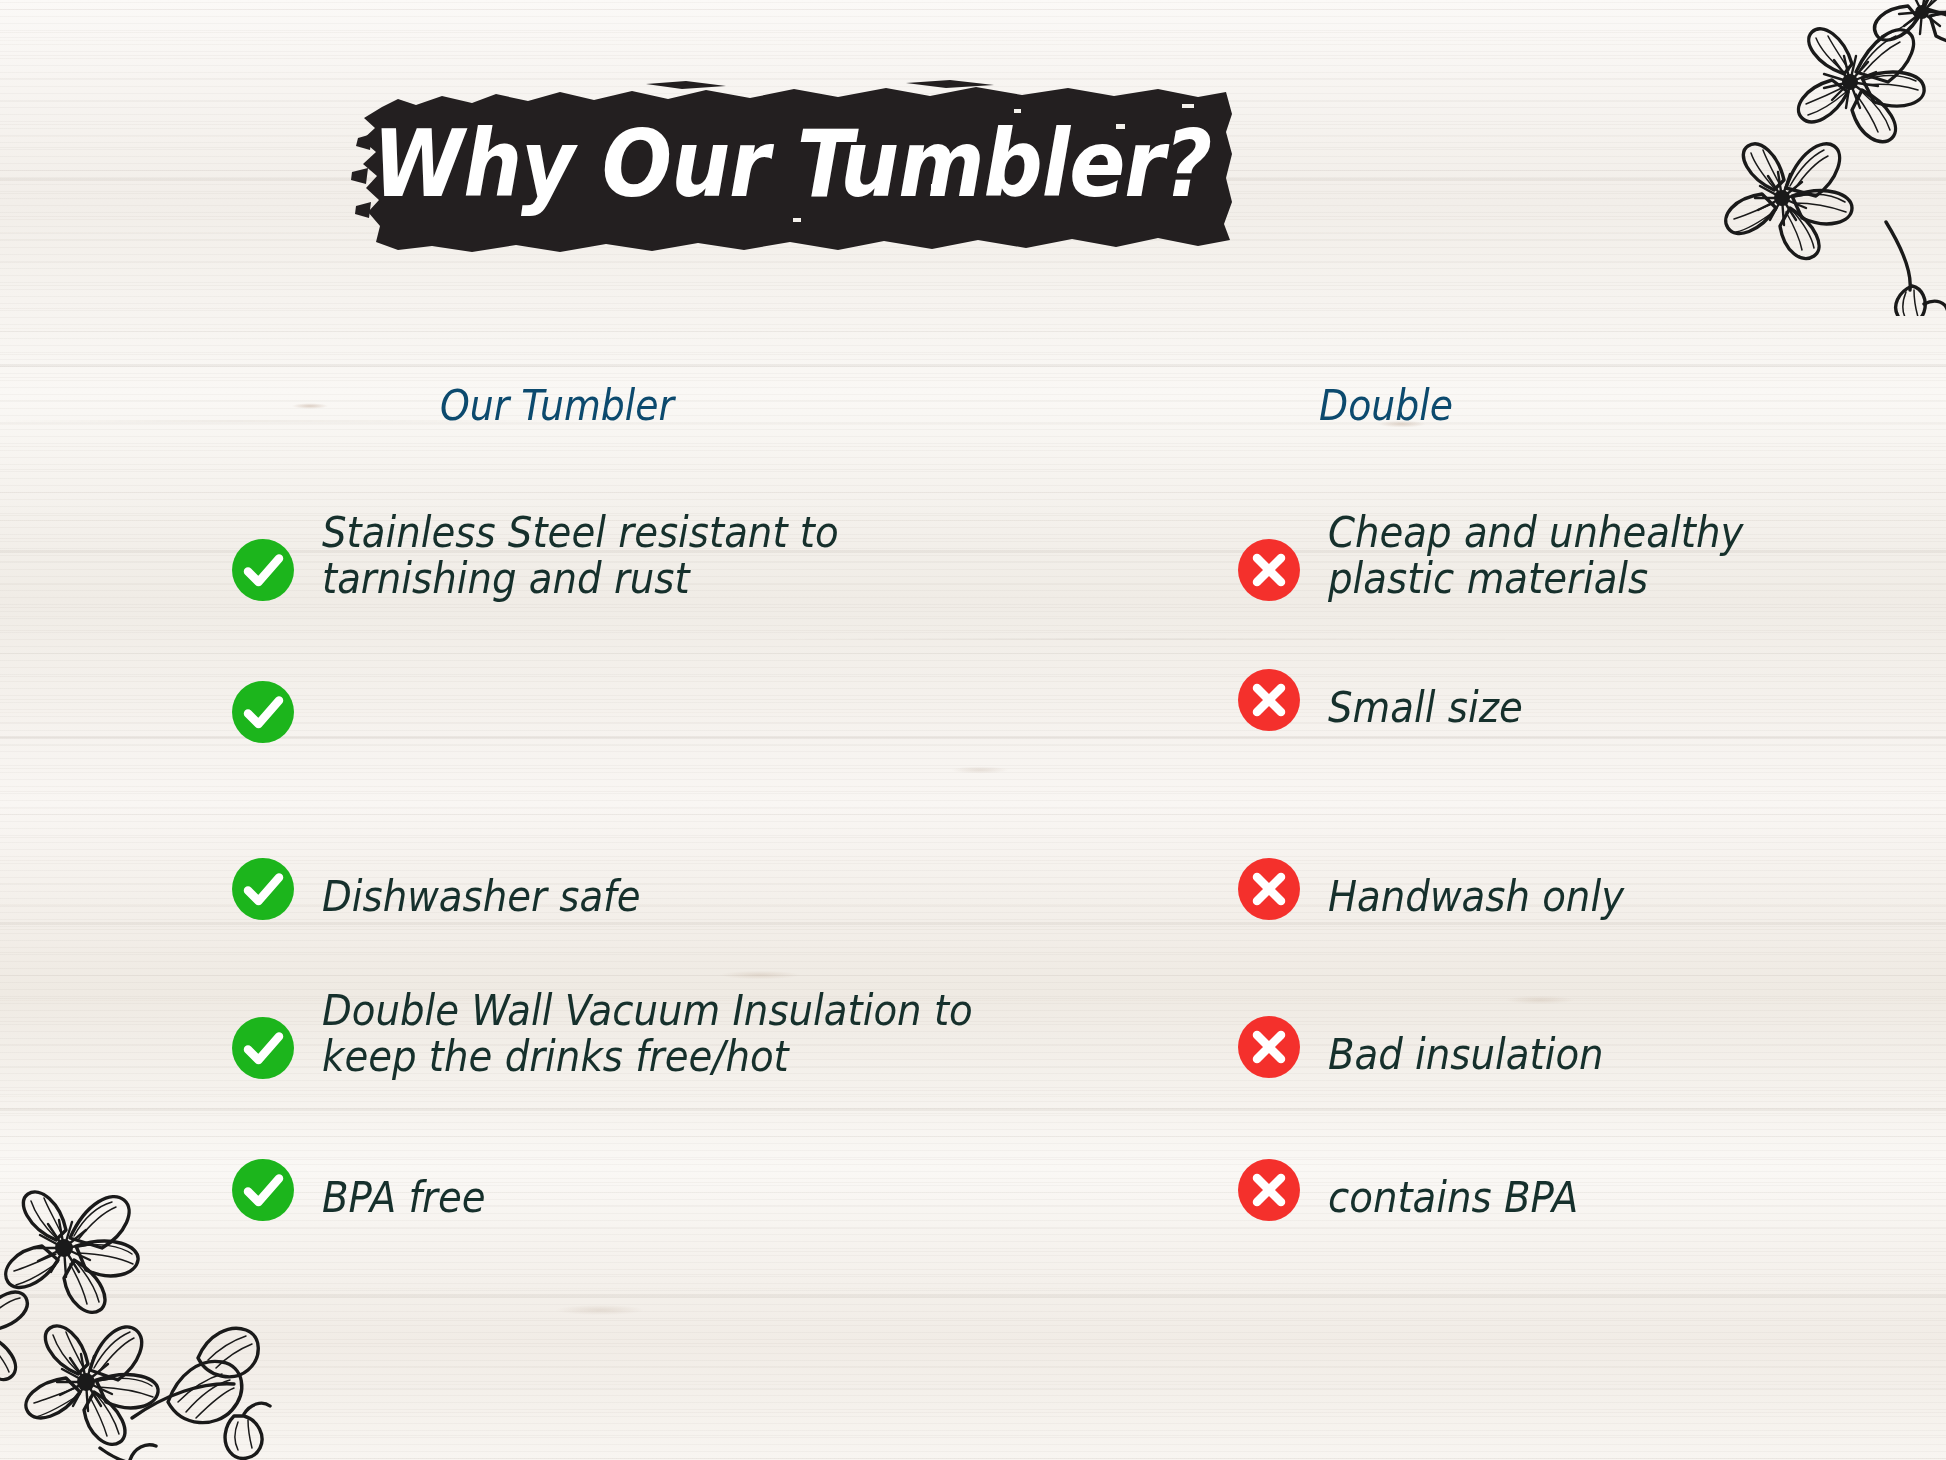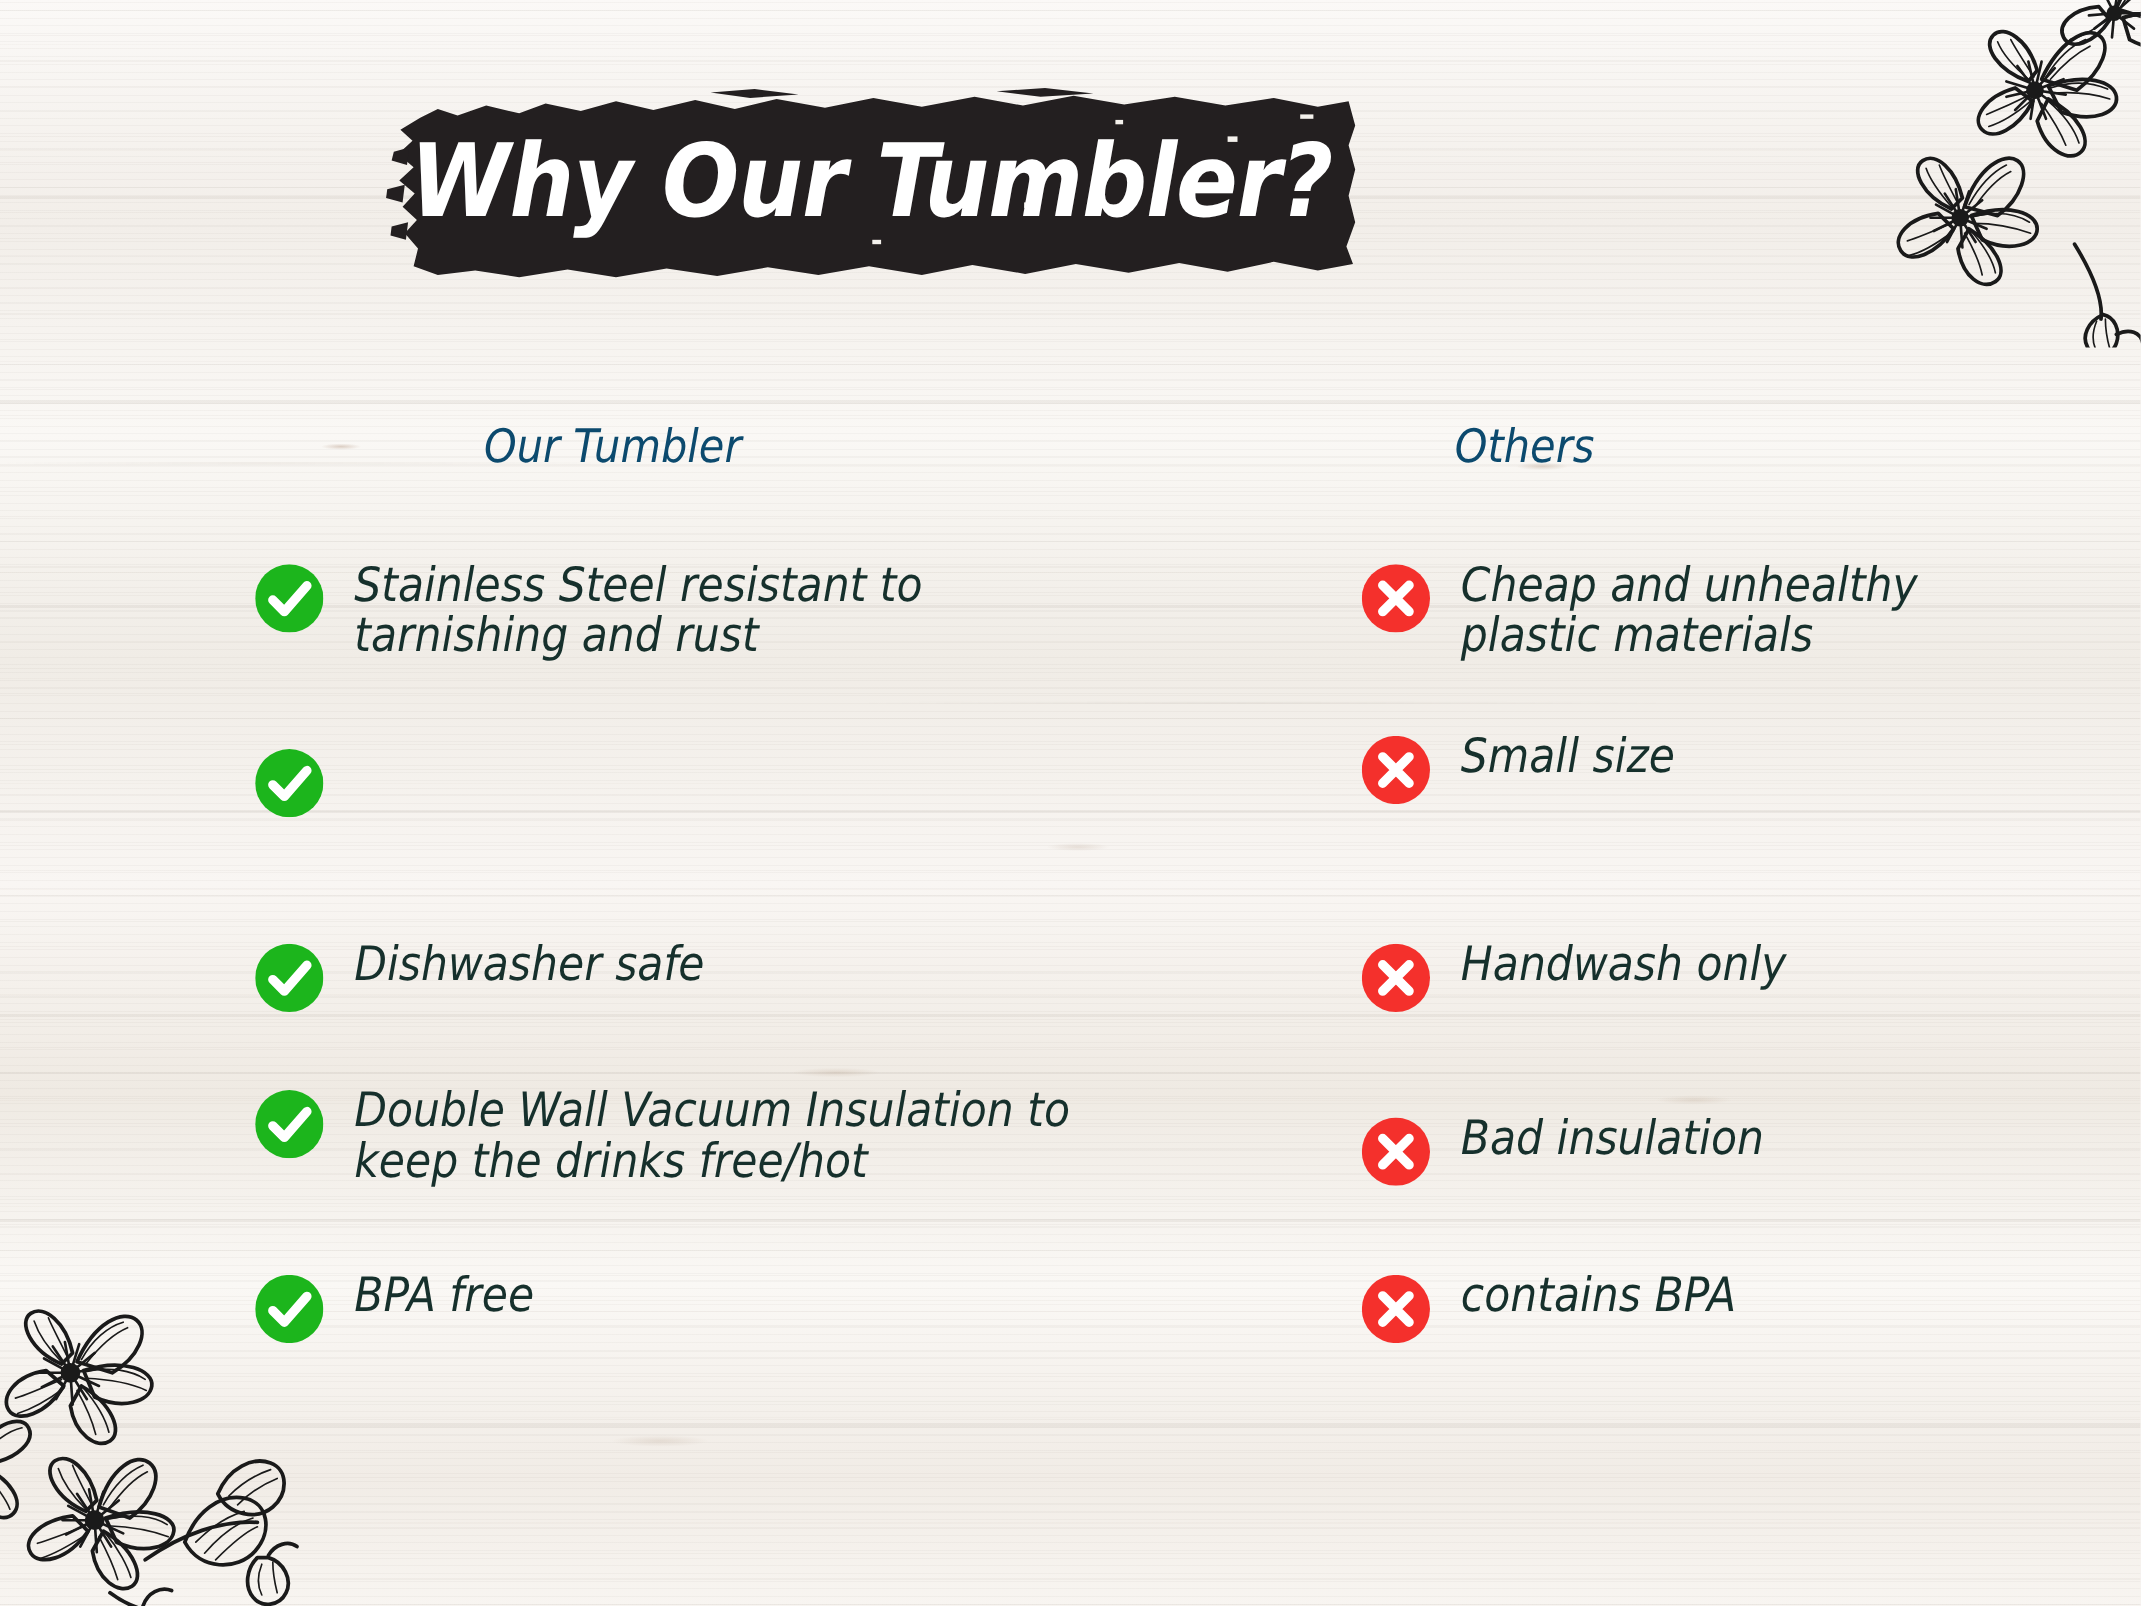--- a/index.html
+++ b/index.html
@@ -155,21 +155,21 @@
   .col {
     position: absolute;
     top: 510px;
   }
   .col.left  { left: 232px; width: 760px; }
   .col.right { left: 1238px; width: 620px; }
 
   .row {
     position: absolute;
     display: flex;
-    align-items: flex-start;
+    align-items: flex-end;
     left: 0;
   }
 
   .badge {
     flex: 0 0 auto;
     width: 62px;
     height: 62px;
     border-radius: 50%;
     position: relative;
     margin-top: 3px;
@@ -235,21 +235,21 @@
       <rect fill="#f4f1ec" x="770" y="44" width="9" height="5"></rect>
       <rect fill="#f4f1ec" x="836" y="24" width="12" height="4"></rect>
       <rect fill="#f4f1ec" x="668" y="29" width="7" height="4"></rect>
       <rect fill="#f4f1ec" x="585" y="104" width="10" height="5"></rect>
       <rect fill="#f4f1ec" x="447" y="138" width="8" height="4"></rect>
     </svg>
     <div class="title-text">Why Our Tumbler?</div>
   </div>
 
   <div class="col-head ours">Our Tumbler</div>
-  <div class="col-head others">Others</div>
+  <div class="col-head others">Double</div>
 
   <div class="col left">
 
     <div class="row" style="top:0px;">
       <span class="badge">
         <svg viewBox="0 0 62 62">
             <circle cx="31" cy="31" r="31" fill="#1cb51c"></circle>
           <path d="M16 32.5 L26.5 43 L47 19.5" stroke="#ffffff" stroke-width="8.5" stroke-linecap="round" stroke-linejoin="round" fill="none"></path>
           </svg>
       </span>

